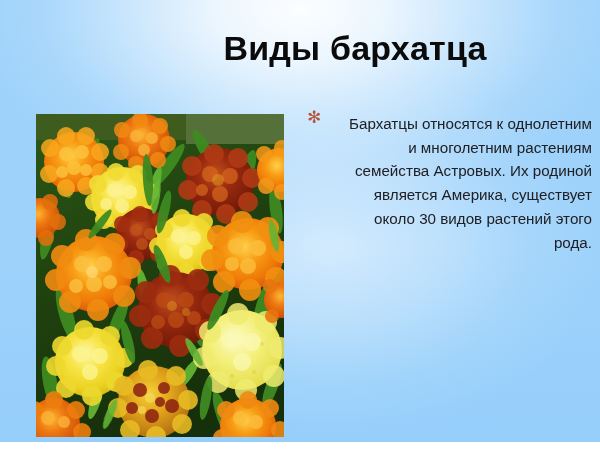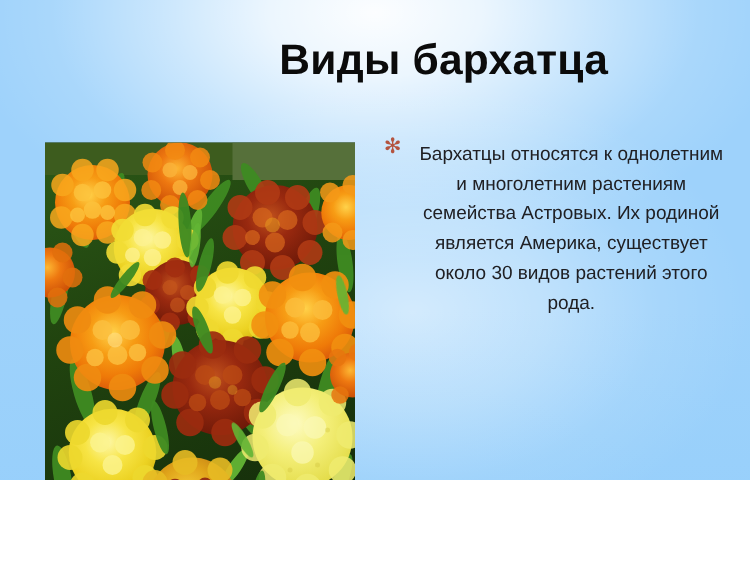--- a/index.html
+++ b/index.html
@@ -9,21 +9,21 @@
   body {
     width: 600px;
     height: 450px;
     overflow: hidden;
     font-family: "Liberation Sans", sans-serif;
   }
 
   #slide {
     position: relative;
     width: 600px;
-    height: 384px;
+    height: 442px;
     overflow: hidden;
     
     background-color: #9ed2fb;
   }
 
   
   #bg-glow-top {
     position: absolute;
     left: 0; top: 0;
     width: 600px; height: 450px;
@@ -109,21 +109,21 @@
     top: -3px;
     font-size: 17px;
     line-height: 17px;
     color: #b4543f;
     font-family: "DejaVu Sans", sans-serif;
   }
   #body-text {
     font-size: 15.2px;
     line-height: 23.7px;
     color: #202024;
-    text-align: center;
+    text-align: right;
     white-space: pre-line;
   }
 </style>
 </head>
 <body>
 
 <div id="slide">
 
   <div id="bg-glow-top"></div>
   <div id="bg-glow-mid"></div>

